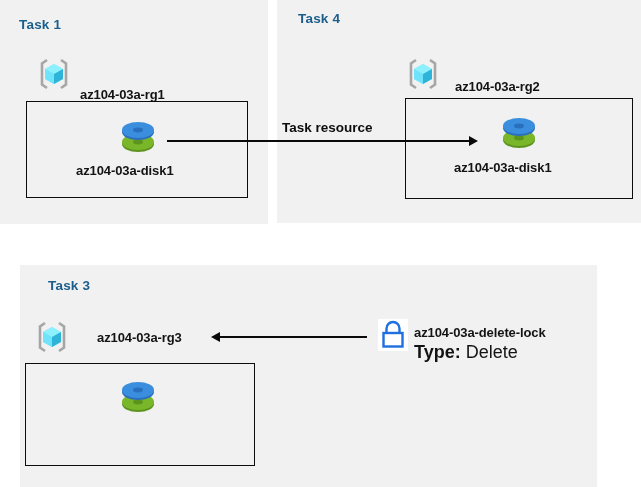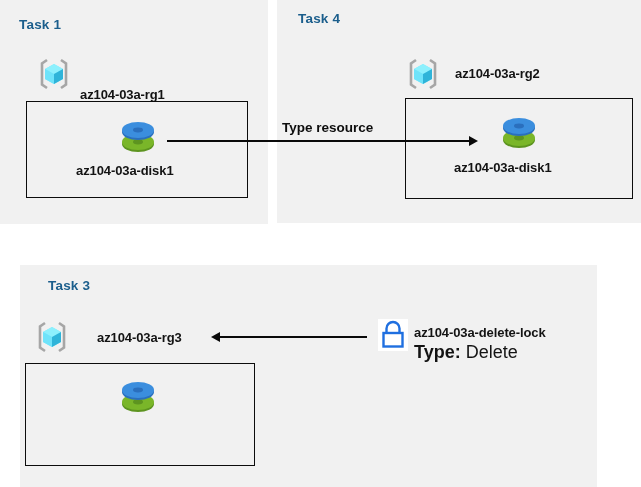--- a/index.html
+++ b/index.html
@@ -150,39 +150,39 @@
   <div class="rg-icon" style="left:406px; top:57px;">
     <svg width="34" height="34" viewBox="0 0 34 34" xmlns="http://www.w3.org/2000/svg">
       <path d="M10 3 L5 6.5 L5 27.5 L10 31" fill="none" stroke="#a6a6a6" stroke-width="2.6" stroke-linecap="butt"></path>
       <path d="M24 3 L29 6.5 L29 27.5 L24 31" fill="none" stroke="#a6a6a6" stroke-width="2.6" stroke-linecap="butt"></path>
       <polygon points="17,7 26,12 26,22 17,27 8,22 8,12" fill="#7eeafd"></polygon>
       <polygon points="17,7 26,12 17,17 8,12" fill="#8df0fd"></polygon>
       <polygon points="17,17 26,12 26,22 17,27" fill="#2fb4d9"></polygon>
       <polygon points="17,17 8,12 8,22 17,27" fill="#6fe3fa"></polygon>
     </svg>
   </div>
-  <div class="label" style="left:455px; top:66px;">az104-03a-rg2</div>
+  <div class="label" style="left:455px; top:79px;">az104-03a-rg2</div>
 
   <div class="inner-box" style="left:405px; top:98px; width:228px; height:101px;"></div>
 
   <div class="disk-icon" style="left:500px; top:113px;">
     <svg width="38" height="40" viewBox="0 0 38 40" xmlns="http://www.w3.org/2000/svg">
       <ellipse cx="19" cy="27" rx="16" ry="8" fill="#5d9420"></ellipse>
       <ellipse cx="19" cy="25" rx="16" ry="8" fill="#7ab629"></ellipse>
       <ellipse cx="19" cy="25" rx="5" ry="2.4" fill="#5d9420"></ellipse>
       <ellipse cx="19" cy="15" rx="16" ry="8" fill="#2a6fbd"></ellipse>
       <ellipse cx="19" cy="13" rx="16" ry="8" fill="#3b8ede"></ellipse>
       <ellipse cx="19" cy="13" rx="5" ry="2.4" fill="#2a6fbd"></ellipse>
     </svg>
   </div>
   <div class="label" style="left:454px; top:160px;">az104-03a-disk1</div>
 
   <div class="arrow-line" style="left:167px; top:140px; width:303px;"></div>
   <div class="arrow-head right" style="left:469px; top:136px;"></div>
-  <div class="arrow-label" style="left:282px; top:120px;">Type resource</div>
+  <div class="arrow-label" style="left:282px; top:120px;">Task resource</div>
 
   <div class="panel" style="left:20px; top:265px; width:577px; height:222px;"></div>
 
   <div class="panel-title" style="left:48px; top:278px;">Task 3</div>
 
   <div class="rg-icon" style="left:35px; top:320px;">
     <svg width="34" height="34" viewBox="0 0 34 34" xmlns="http://www.w3.org/2000/svg">
       <path d="M10 3 L5 6.5 L5 27.5 L10 31" fill="none" stroke="#a6a6a6" stroke-width="2.6" stroke-linecap="butt"></path>
       <path d="M24 3 L29 6.5 L29 27.5 L24 31" fill="none" stroke="#a6a6a6" stroke-width="2.6" stroke-linecap="butt"></path>
       <polygon points="17,7 26,12 26,22 17,27 8,22 8,12" fill="#7eeafd"></polygon>

